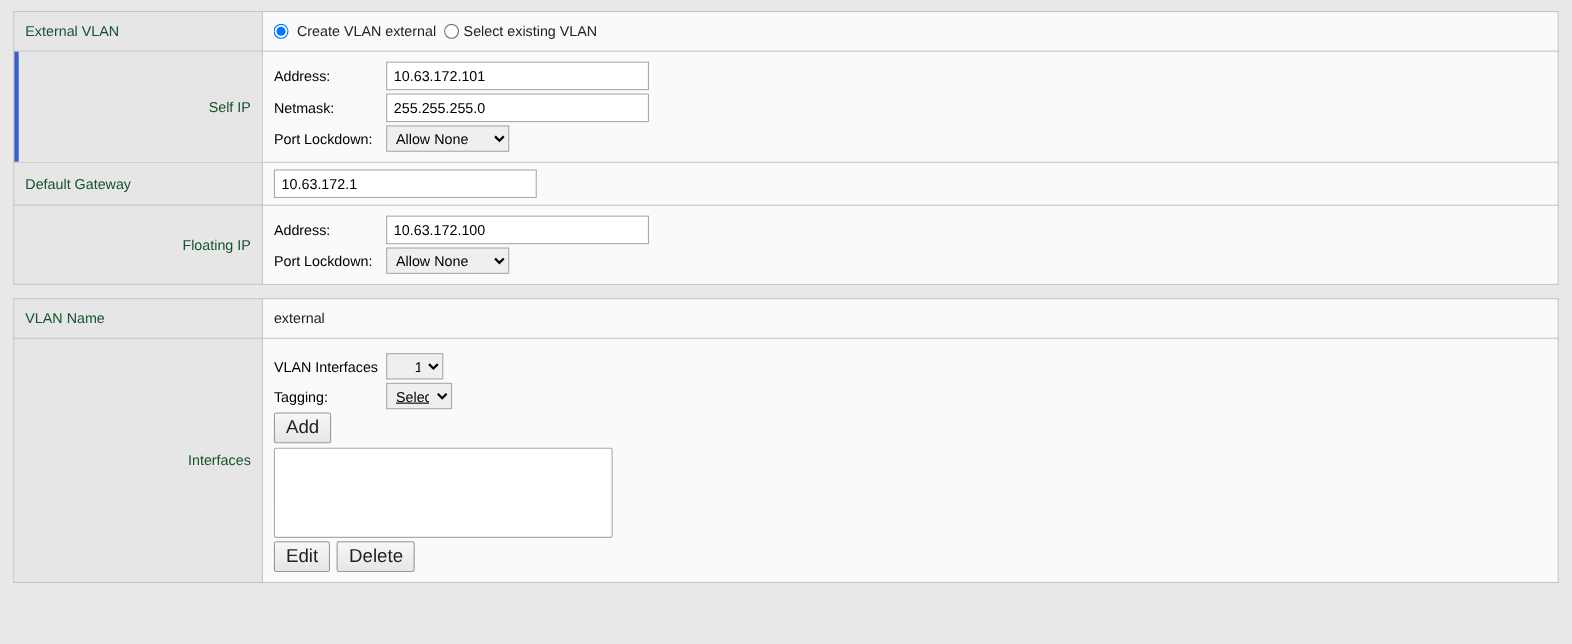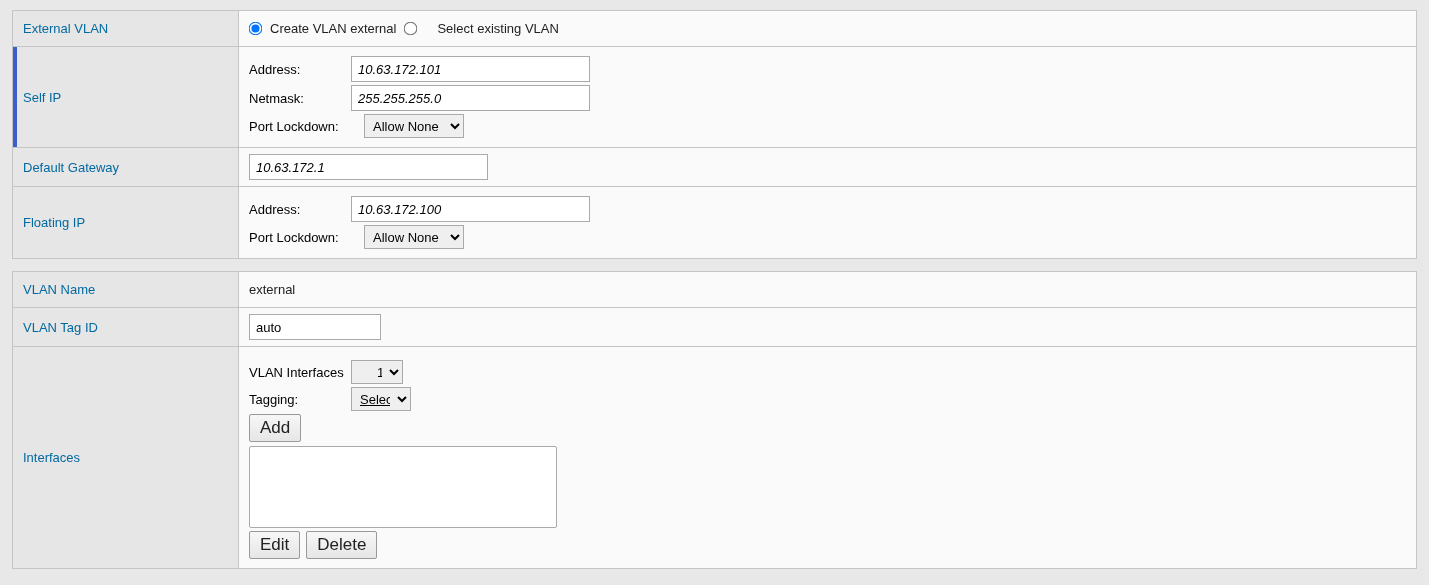--- a/index.html
+++ b/index.html
@@ -26,24 +26,25 @@
     background: #f6f6f6;
   }
   table.config td {
     border: 1px solid #c5c5c5;
     vertical-align: middle;
   }
   td.label-cell {
     background: #e6e6e6;
     width: 205px;
     padding: 10px 10px 10px 10px;
-    color: #0369a1;
+    color: #14532d;
   }
   td.label-cell.tall {
     vertical-align: middle;
+    text-align: right;
   }
   td.label-cell.has-tab {
     position: relative;
   }
   .blue-tab {
     position: absolute;
     left: 0;
     top: 0;
     bottom: 0;
     width: 4px;
@@ -72,31 +73,31 @@
     color: #000000;
   }
   input[type=text] {
     border: 1px solid #aaa;
     background: #fff;
     padding: 3px 6px;
     font-family: inherit;
     font-size: 13px;
     height: 18px;
   }
-  input.wide { width: 225px; font-style: italic; }
+  input.wide { width: 225px; }
   input.med  { width: 118px; }
   select {
     border: 1px solid #aaa;
     background: #efefef;
     font-family: inherit;
     font-size: 13px;
     height: 24px;
     padding: 1px 4px;
   }
-  select.pl { width: 100px; margin-left: 13px; }
+  select.pl { width: 112px; }
   select.iface { width: 52px; padding-left: 21px; }
   select.tag { width: 60px; text-decoration: underline; }
   select.listbox {
     width: 308px;
     height: 82px;
     background: #fff;
   }
   button {
     border: 1px solid #999;
     background: linear-gradient(#f7f7f7, #e6e6e6);
@@ -119,21 +120,21 @@
 
     <tbody>
         <tr>
       <td class="label-cell">External VLAN</td>
       <td class="value-cell">
         <div class="radio-row">
           <label style="display:flex;align-items:center;gap:4px;">
             <input type="radio" name="vlanmode" checked="" style="">
             <span>Create VLAN external</span>
           </label>
-          <label style="display:flex;align-items:center;gap:16px;">
+          <label style="display:flex;align-items:center;gap:0;">
             <input type="radio" name="vlanmode" style="">
             <span>Select existing VLAN</span>
           </label>
         </div>
       </td>
     </tr>
 
     <tr>
       <td class="label-cell has-tab tall">
         <span class="blue-tab"></span>
@@ -186,26 +187,20 @@
 
 
   <table class="config">
 
     <tbody>
         <tr>
       <td class="label-cell">VLAN Name</td>
       <td class="value-cell">external</td>
     </tr>
 
-    <tr>
-      <td class="label-cell">VLAN Tag ID</td>
-      <td class="value-cell">
-        <input type="text" class="med" value="auto" style="">
-      </td>
-    </tr>
 
     <tr>
       <td class="label-cell tall" style="height:180px;">Interfaces</td>
       <td class="value-cell" style="vertical-align:top; padding-top:10px;">
         <div class="inner-row">
           <span class="inner-label">VLAN Interfaces</span>
           <select class="iface">
             <option>1.2</option>
           </select>
         </div>

